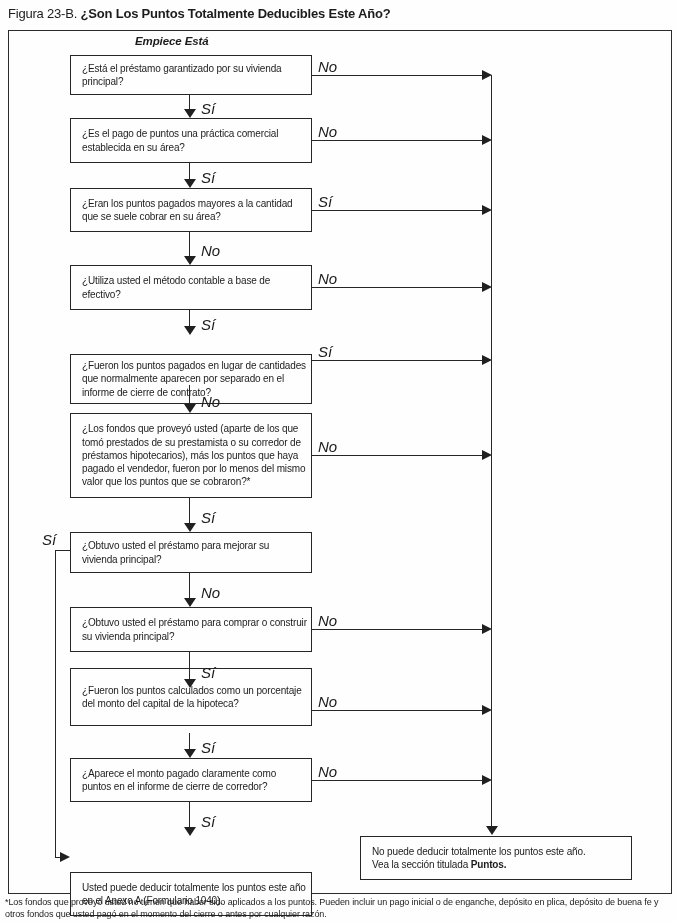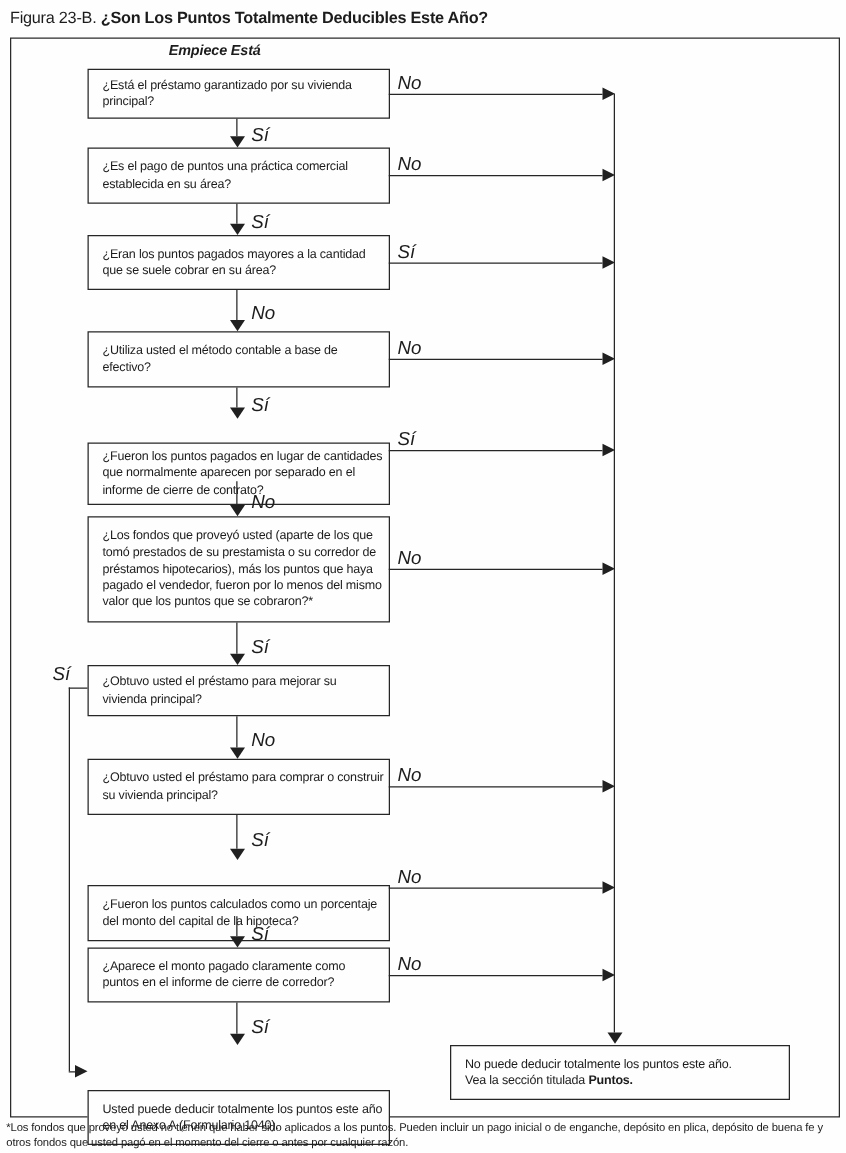--- a/index.html
+++ b/index.html
@@ -45,21 +45,21 @@
   <div class="start-label">Empiece Está</div>
 
   <div class="qbox" style="top:55px;height:40px">¿Está el préstamo garantizado por su vivienda principal?</div>
   <div class="qbox" style="top:118px;height:45px">¿Es el pago de puntos una práctica comercial establecida en su área?</div>
   <div class="qbox" style="top:188px;height:44px">¿Eran los puntos pagados mayores a la cantidad que se suele cobrar en su área?</div>
   <div class="qbox" style="top:265px;height:45px">¿Utiliza usted el método contable a base de efectivo?</div>
   <div class="qbox" style="top:354px;height:50px">¿Fueron los puntos pagados en lugar de cantidades que normalmente aparecen por separado en el informe de cierre de contrato?</div>
   <div class="qbox" style="top:413px;height:85px">¿Los fondos que proveyó usted (aparte de los que tomó prestados de su prestamista o su corredor de préstamos hipotecarios), más los puntos que haya pagado el vendedor, fueron por lo menos del mismo valor que los puntos que se cobraron?*</div>
   <div class="qbox" style="top:532px;height:41px">¿Obtuvo usted el préstamo para mejorar su vivienda principal?</div>
   <div class="qbox" style="top:607px;height:45px">¿Obtuvo usted el préstamo para comprar o construir su vivienda principal?</div>
-  <div class="qbox" style="top:708px;height:45px">¿Fueron los puntos calculados como un porcentaje del monto del capital de la hipoteca?</div>
+  <div class="qbox" style="top:668px;height:58px">¿Fueron los puntos calculados como un porcentaje del monto del capital de la hipoteca?</div>
   <div class="qbox" style="top:758px;height:44px">¿Aparece el monto pagado claramente como puntos en el informe de cierre de corredor?</div>
 
   <div class="rbox" style="left:70px;top:872px;width:242px;height:44px">
     <span>Usted puede deducir totalmente los puntos este año en el Anexo A (Formulario 1040).</span>
   </div>
   <div class="rbox" style="left:360px;top:836px;width:272px;height:44px">
     <span>No puede deducir totalmente los puntos este año.</span>
     <span><span>Vea la sección titulada </span><span class="bold">Puntos.</span></span>
   </div>
 

